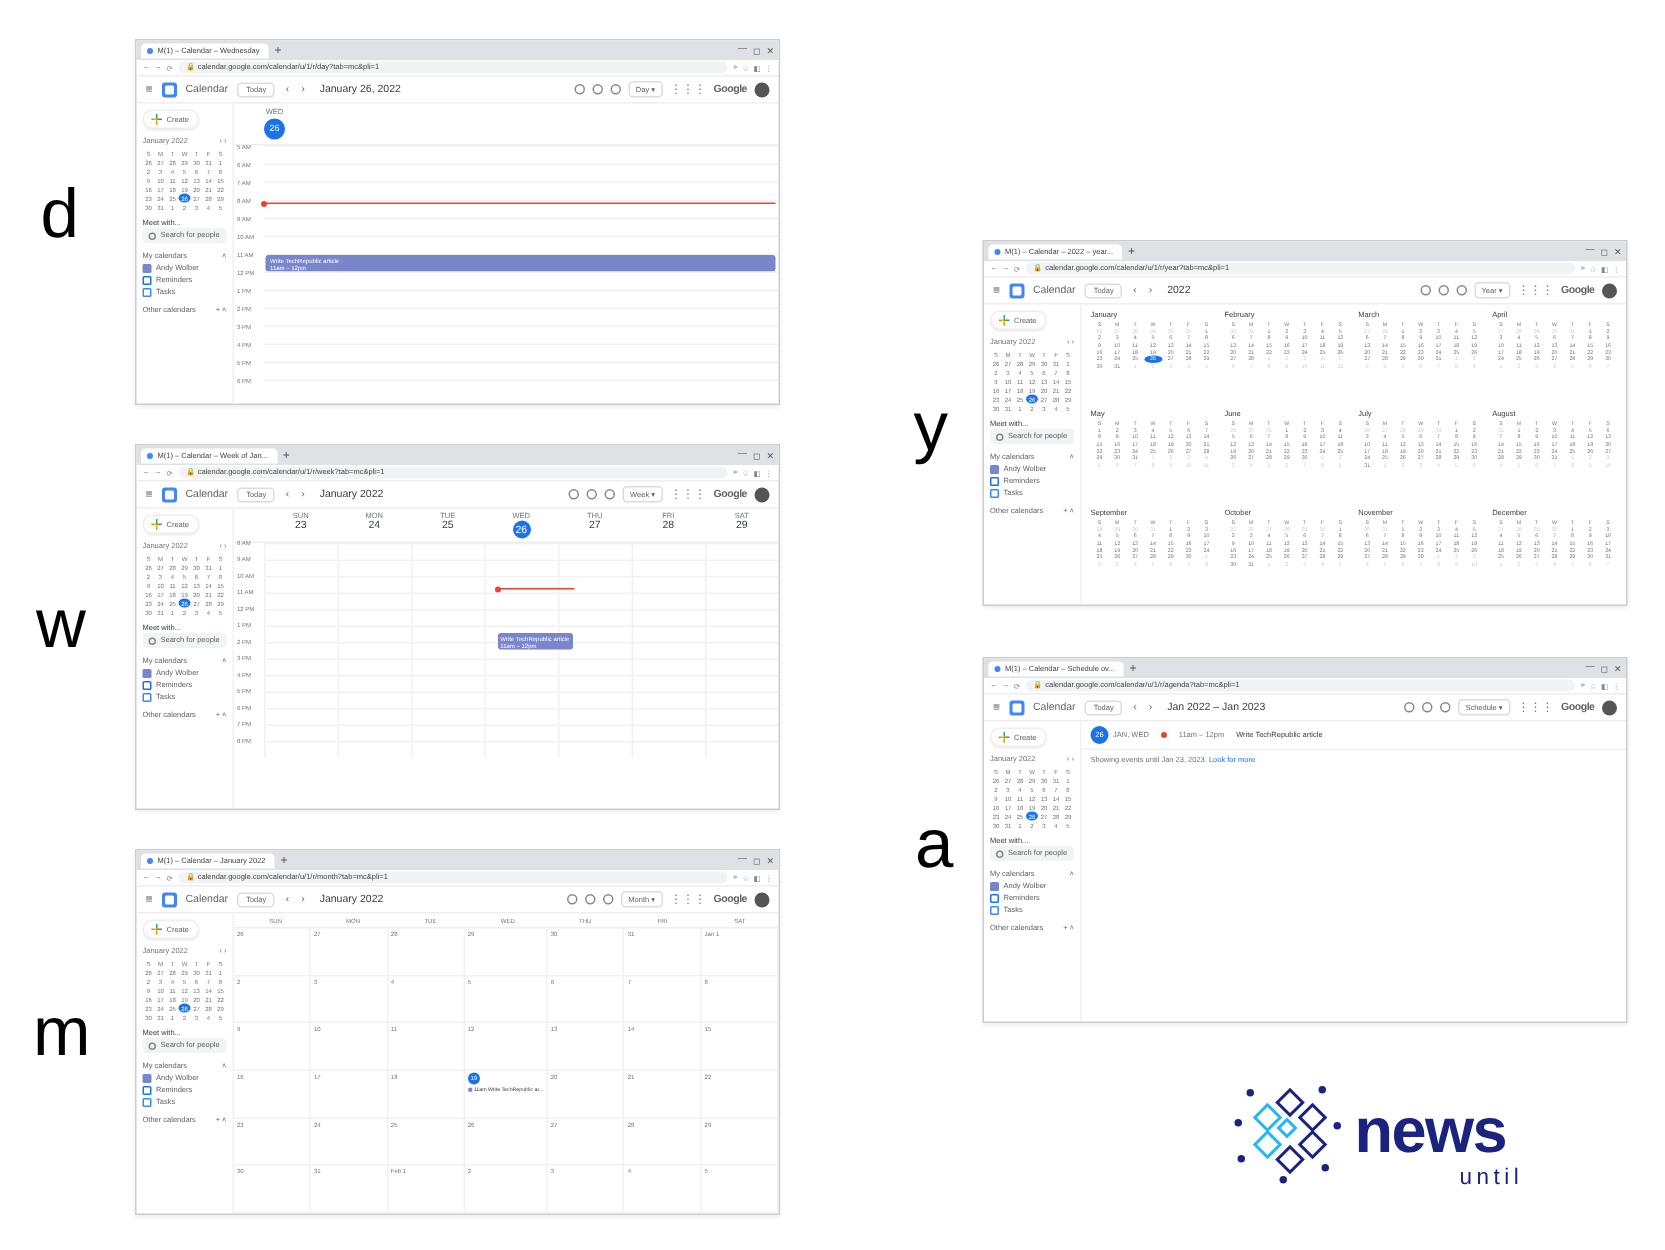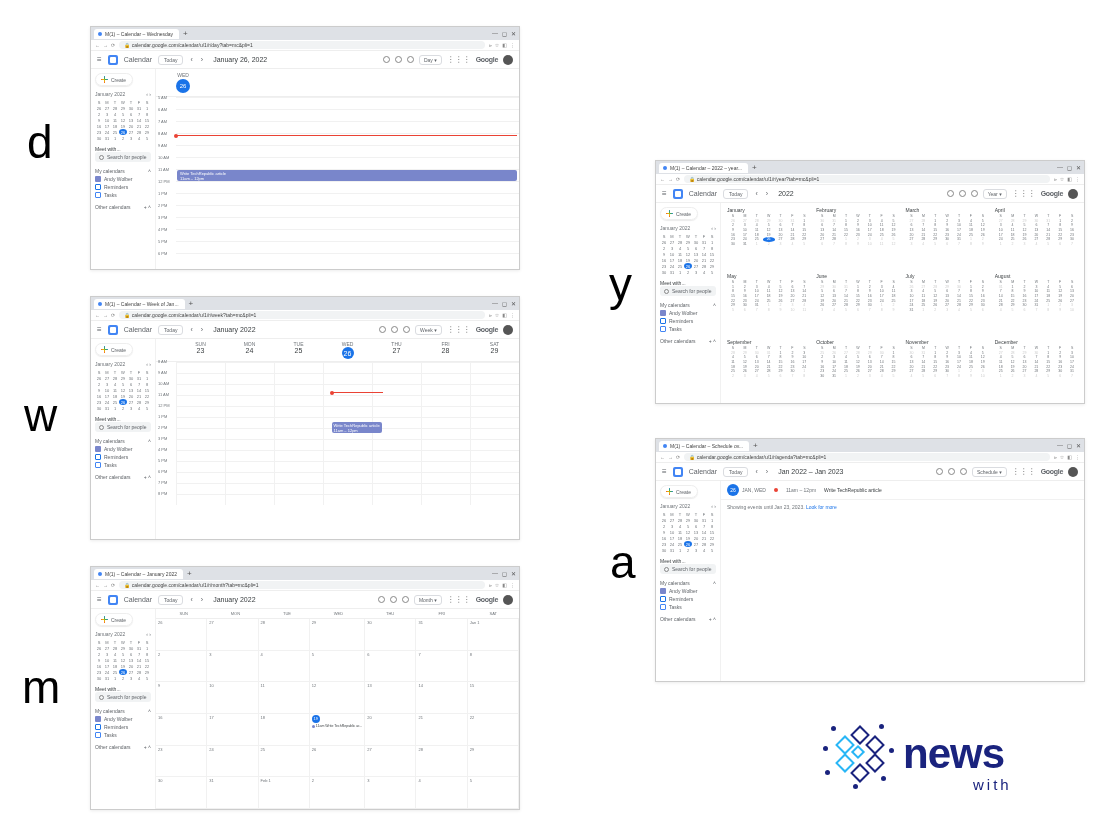--- a/index.html
+++ b/index.html
@@ -2142,14 +2142,14 @@
     <span class="l" style="left:30px;top:19px;width:10px;height:10px;"></span>
     <div class="d" style="left:8px;top:-2px;"></div>
     <div class="d" style="left:56px;top:-4px;"></div>
     <div class="d" style="left:66px;top:20px;"></div>
     <div class="d" style="left:58px;top:48px;"></div>
     <div class="d" style="left:30px;top:56px;"></div>
     <div class="d" style="left:2px;top:42px;"></div>
     <div class="d" style="left:0px;top:18px;"></div>
   </div>
   <div class="txt">news</div>
-  <div class="sub">with</div>
+  <div class="sub">until</div>
 </div>
 
 </body></html>

